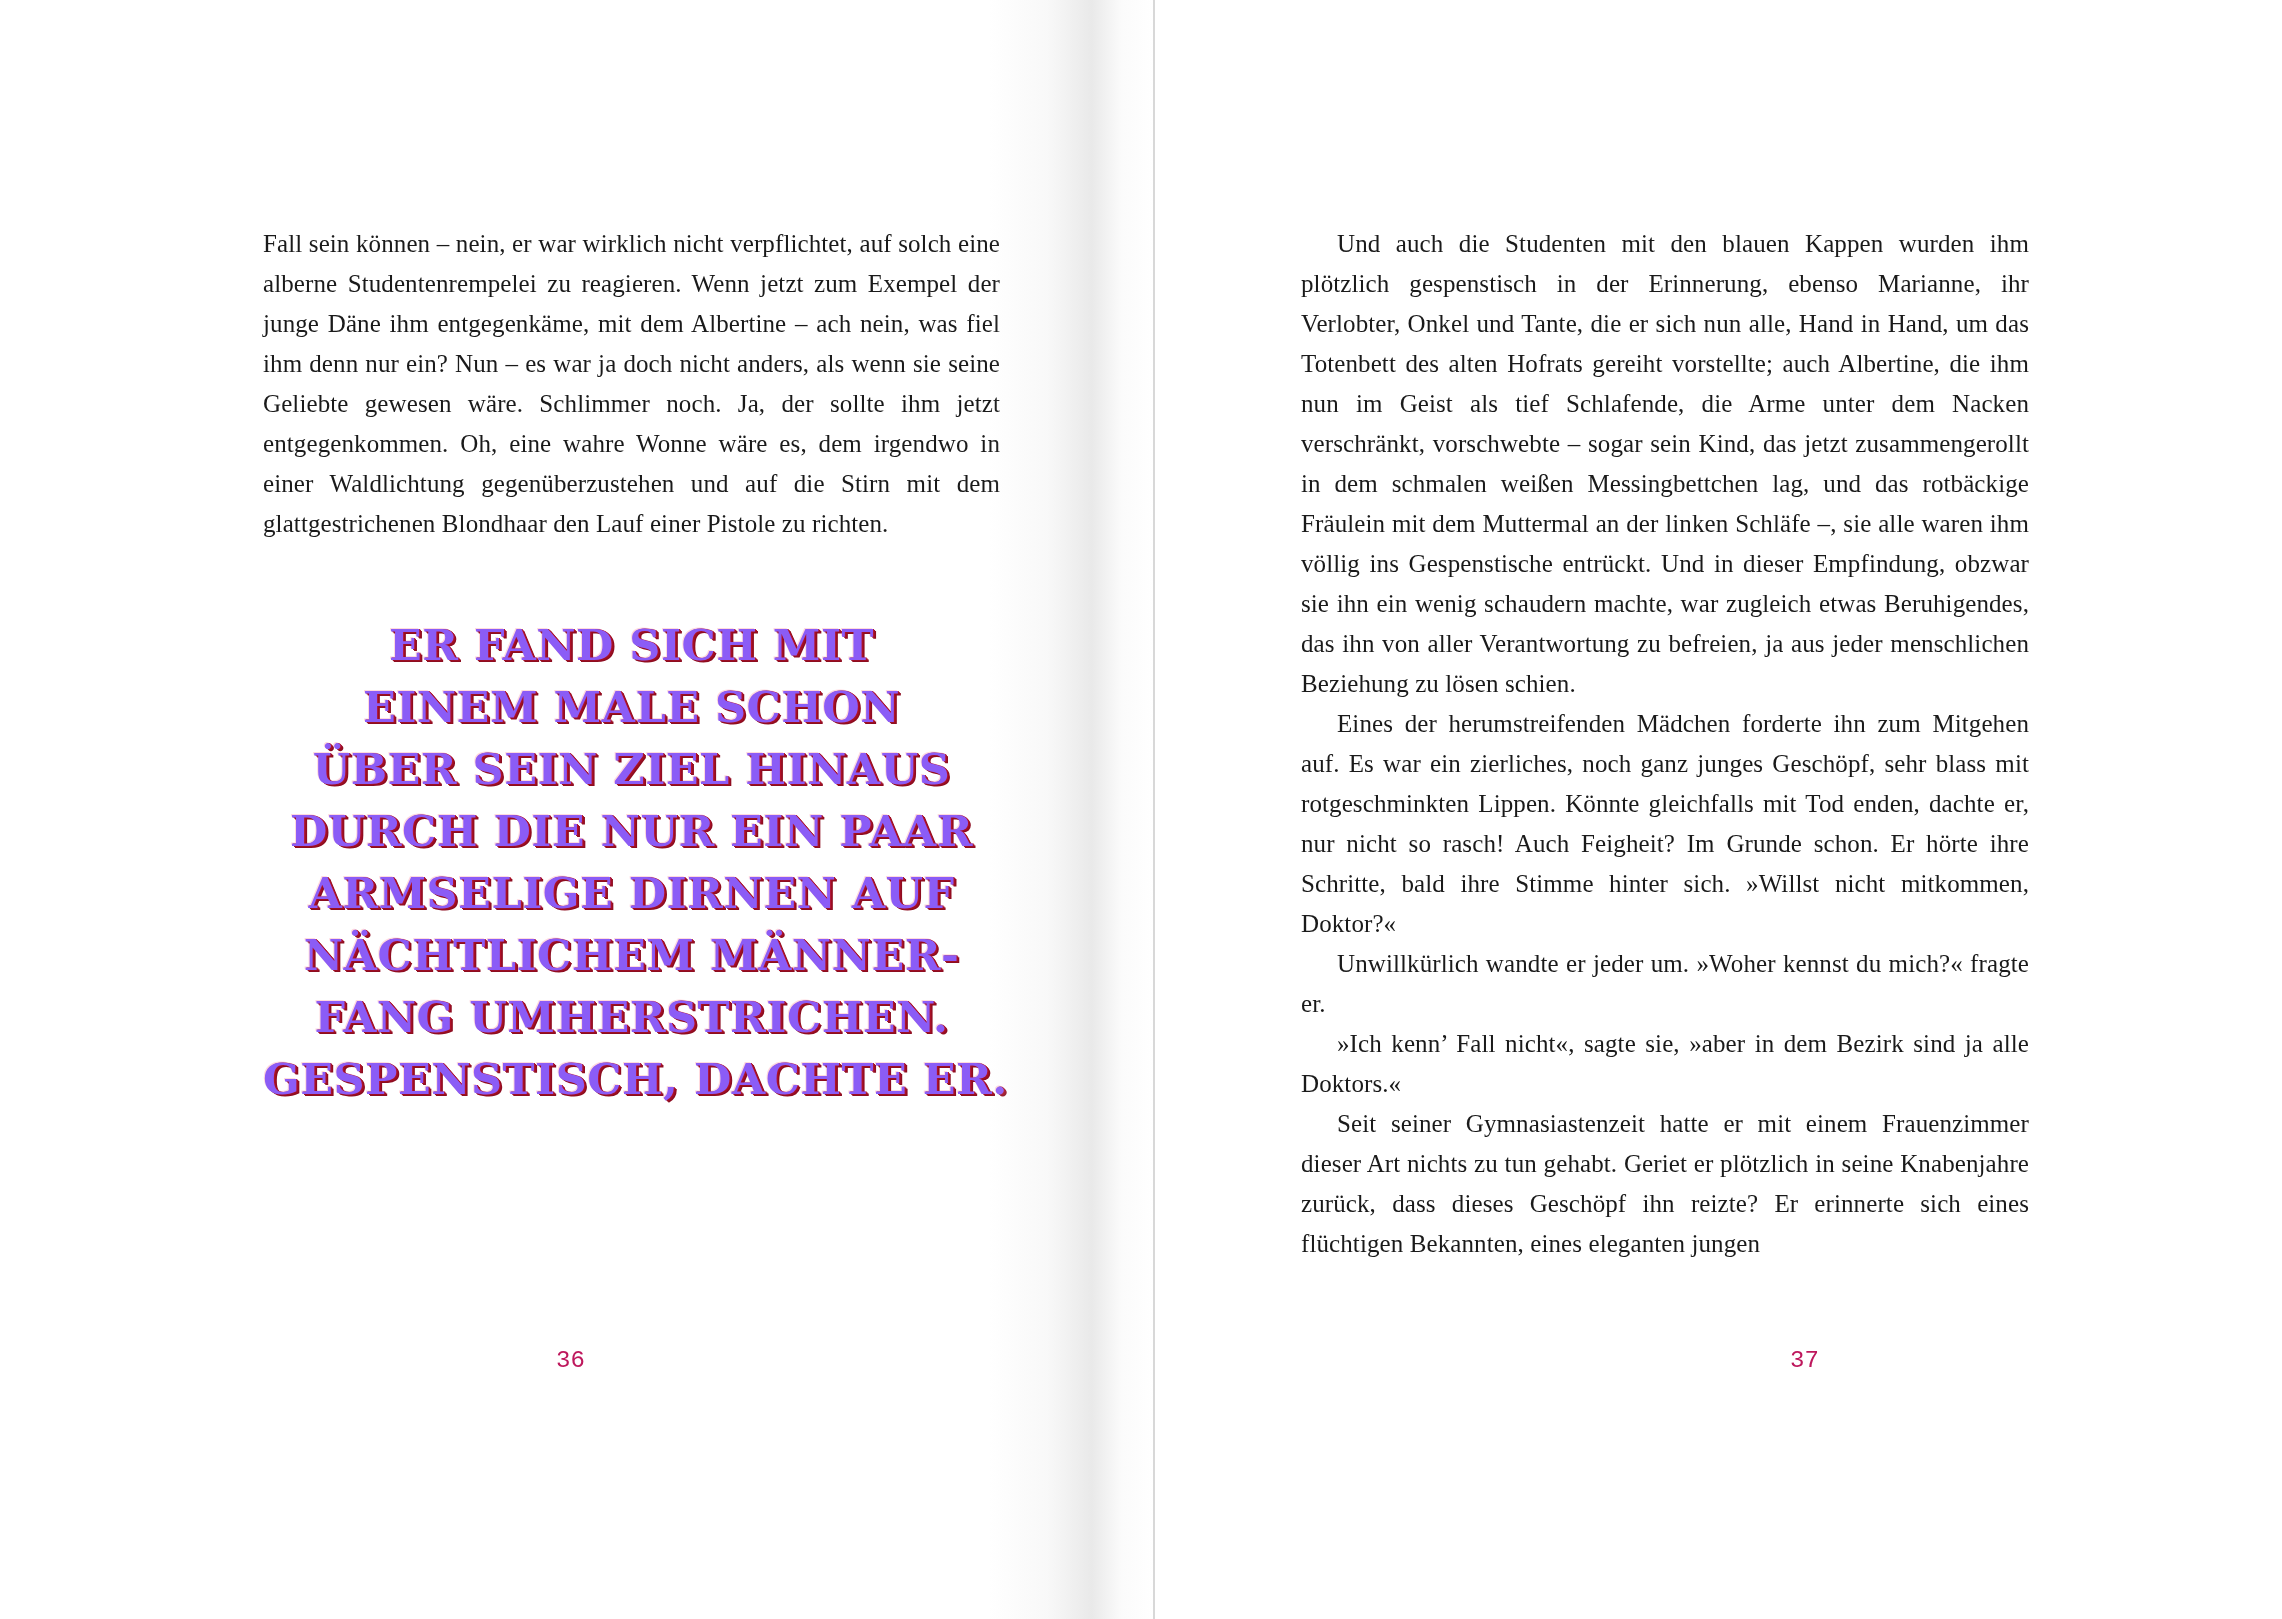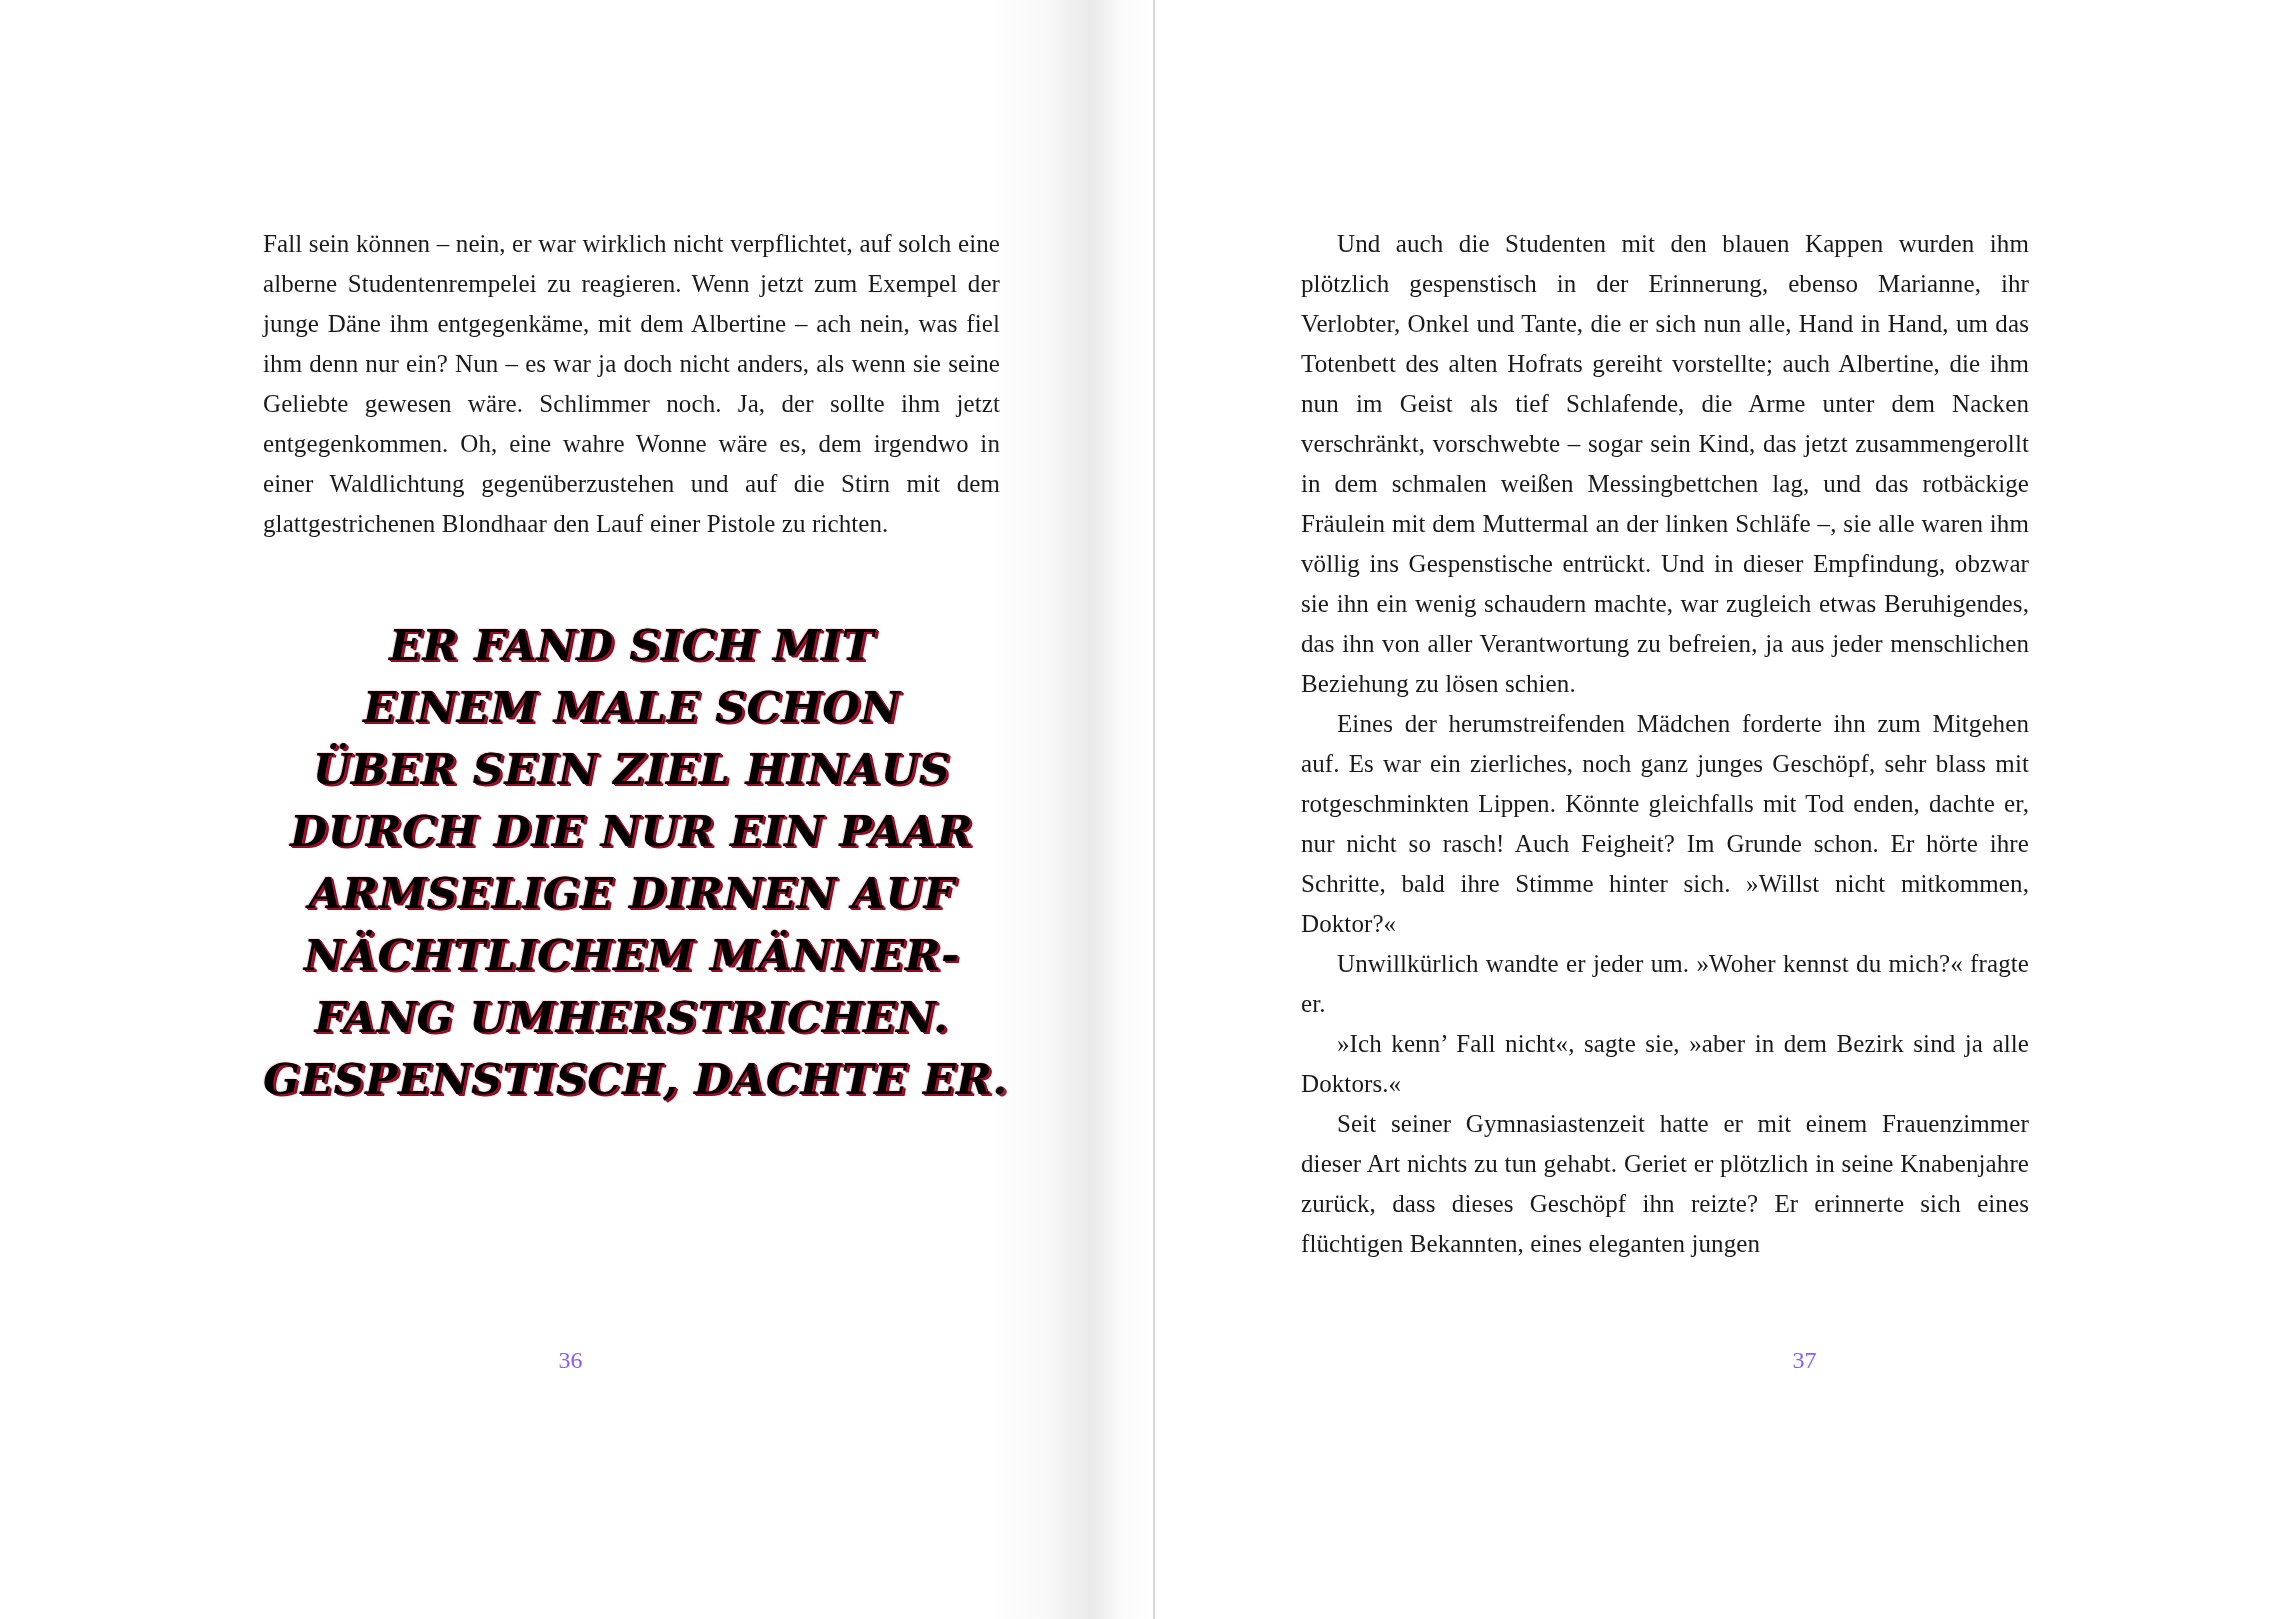--- a/index.html
+++ b/index.html
@@ -81,38 +81,37 @@
     font-weight: bold;
     font-size: 43px;
     line-height: 62px;
     letter-spacing: 0.5px;
     color: #e0203a;
     text-transform: uppercase;
   }
   .pullquote .ln {
     display: block;
     white-space: nowrap;
-    color: #000000;
+    color: #8b5cf6;
     text-shadow:
        1px 0 0 #b4122a,
        1.9px 1px 0 #9d0f24,
        2.9px 1.9px 0 #8d0d20,
       -1px -1px 0 #ffd9de;
-    font-style: italic;
   }
 
   .folio {
     position: absolute;
     bottom: 246px;
     width: 100%;
     left: 0;
     text-align: center;
     font-size: 24px;
-    color: #8b5cf6;
-    font-family: Liberation Serif, serif;
+    color: #be185d;
+    font-family: Liberation Mono, monospace;
   }
   .page-left .folio  { padding-right: 122px; }
   .page-right .folio { padding-left: 93px; padding-right: 93px; }
 </style>
 </head>
 <body>
 
 <div class="spread">
 
   <div class="page page-left">

